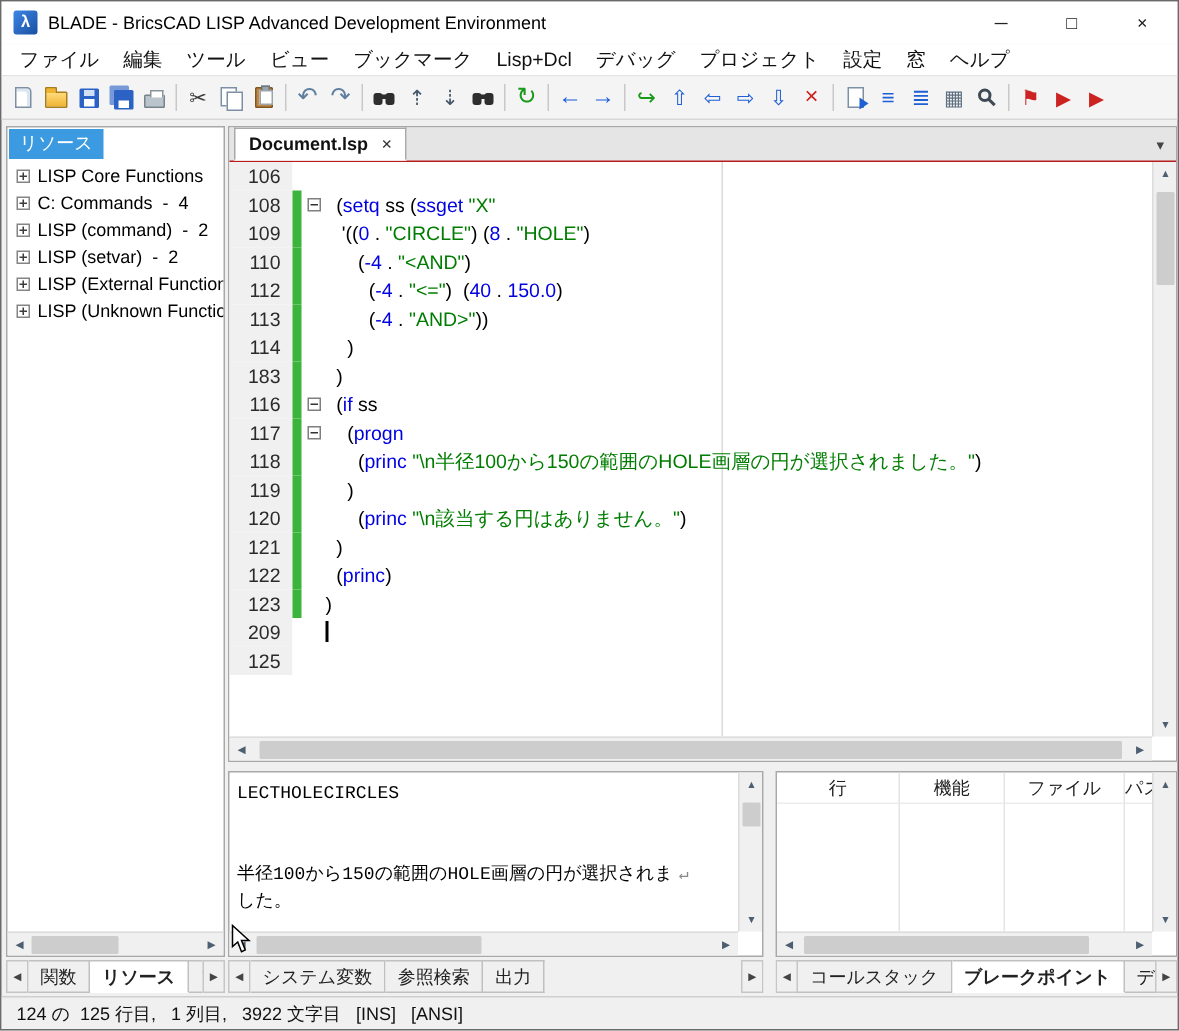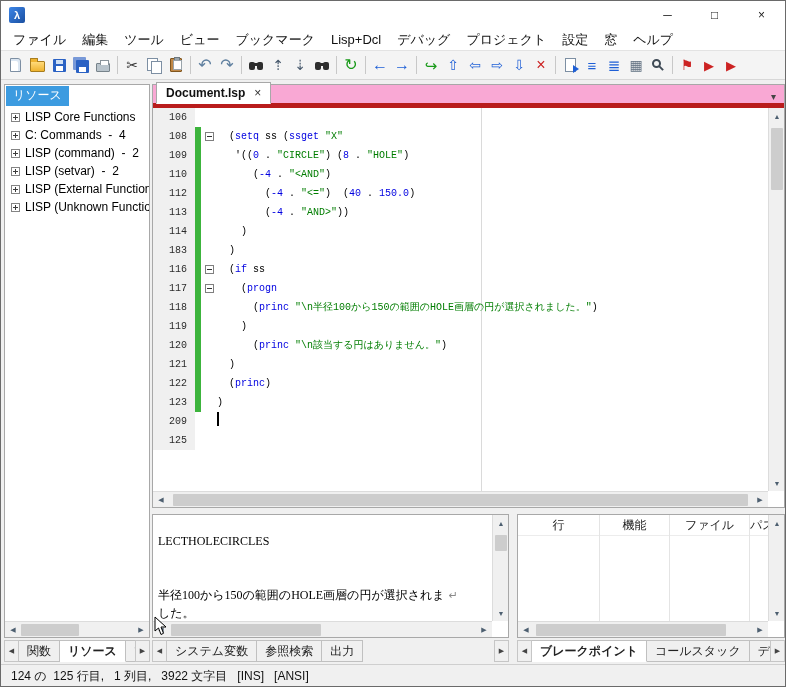--- a/index.html
+++ b/index.html
@@ -58,49 +58,49 @@
   .sidebar-hscroll{position:absolute;bottom:0;left:0;right:0;height:16px;background:#f0f0f0;border-top:1px solid #dcdcdc;display:flex;align-items:center}
 
   
   .sb-a{width:16px;height:16px;font-size:7px;color:#4d5f70;display:flex;align-items:center;justify-content:center;flex:0 0 auto}
   .sb-thumb-h{height:12px;background:#cdcdcd;border-radius:1px}
   .sb-thumb-v{width:12px;background:#cdcdcd;border-radius:1px;margin:4px auto 0}
   .spacer{flex:1}
 
   
   .editor-pane{position:absolute;left:151px;top:83px;width:633px;height:424px;background:#fff;border:1px solid #a8a8a8}
-  .tabbar{height:23px;background:#f9a8d4;border-bottom:5px solid #b91c1c;display:flex;align-items:flex-end;position:relative}
+  .tabbar{height:23px;background:#e5e5e5;border-bottom:1px solid #b91c1c;display:flex;align-items:flex-start;position:relative}
   .doc-tab{height:22px;background:#fff;border:1px solid #a8a8a8;border-bottom:1px solid #fff;margin-bottom:-1px;display:flex;align-items:center;padding:0 9px;margin-left:3px;font-size:12px;font-weight:bold;color:#111}
   .tab-close{margin-left:9px;font-weight:normal;font-size:12px;color:#333}
   .tab-dropdown{position:absolute;right:3px;top:4px;width:15px;height:15px;display:flex;align-items:center;justify-content:center;color:#444;font-size:10px}
   .editor-body{position:absolute;top:23px;left:0;right:16px;bottom:16px;overflow:hidden;background:#fff}
   .margin-guide{position:absolute;top:0;bottom:0;left:328px;width:1px;background:#dadada}
   .rows{position:relative}
-  .ed-row{display:flex;height:19px;line-height:19px;font-family:Liberation Mono, monospace;font-size:10px}
+  .ed-row{display:flex;height:19px;line-height:19px;font-family:Liberation Sans, sans-serif;font-size:13px}
   .ln{width:42px;text-align:right;padding-right:8px;background:#f0f0f0;color:#2b2b2b;flex:0 0 auto}
   .chg{width:6px;flex:0 0 auto;background:#fff}
   .chg.on{background:var(--changed,#3cb43c)}
   .fold{width:16px;flex:0 0 auto;position:relative}
   .fold-box{display:block;width:9px;height:9px;border:1px solid #7f7f7f;background:#fff;margin:5px auto 0;position:relative}
   .fold-box::before{content:"";position:absolute;left:1px;right:1px;top:3px;height:1px;background:#333}
   .code-text{white-space:pre;flex:1 1 auto}
   .tk-p{color:#000}
   .tk-k{color:var(--keyword,#0000e0)}
   .tk-n{color:var(--number,#0000e0)}
   .tk-s{color:var(--string,#007d00)}
   .caret{display:inline-block;width:2px;height:14px;background:#000;vertical-align:-2px}
   .editor-vscroll{position:absolute;right:0;top:23px;bottom:16px;width:16px;background:#f0f0f0;border-left:1px solid #dcdcdc;display:flex;flex-direction:column}
   .editor-vscroll .sb-thumb-v{height:62px}
   .sb-bottom{margin-top:auto}
   .editor-hscroll{position:absolute;left:0;right:16px;bottom:0;height:16px;background:#f0f0f0;border-top:1px solid #dcdcdc;display:flex;align-items:center}
   .editor-hscroll .sb-thumb-h{flex:1;margin:0 4px}
 
   
   .console{position:absolute;left:151px;top:513px;width:357px;height:124px;background:#fff;border:1px solid #a8a8a8}
-  .console-body{position:absolute;top:0;left:0;right:16px;bottom:16px;overflow:hidden;padding:17px 5px;font-family:Liberation Serif, serif;font-size:12px;line-height:18px;color:#000}
+  .console-body{position:absolute;top:0;left:0;right:16px;bottom:16px;overflow:hidden;padding:5px 5px;font-family:Liberation Mono, monospace;font-size:12px;line-height:18px;color:#000}
   .con-line{white-space:pre;height:18px}
   .wrap-mark{color:#8a8a8a;margin-left:4px;font-size:11px}
   .panel-vscroll{position:absolute;right:0;top:0;bottom:16px;width:16px;background:#f0f0f0;border-left:1px solid #dcdcdc;display:flex;flex-direction:column}
   .panel-vscroll .sb-thumb-v{height:16px}
   .panel-hscroll{position:absolute;left:0;right:16px;bottom:0;height:16px;background:#f0f0f0;border-top:1px solid #dcdcdc;display:flex;align-items:center}
   .console-hscroll .sb-thumb-h{width:150px;flex:0 0 auto;margin-left:2px}
   .bp-hscroll .sb-thumb-h{width:190px;flex:0 0 auto;margin-left:2px}
 
   
   .bp-panel{position:absolute;left:516px;top:513px;width:268px;height:124px;background:#fff;border:1px solid #a8a8a8}
@@ -125,20 +125,21 @@
 
   .mouse-cursor{position:absolute;left:153px;top:615px;z-index:9}
 </style>
 </head>
 <body>
 
 <div class="window">
 
   <div class="titlebar">
     <div class="app-icon">λ</div>
+    <span class="title-text">BLADE - BricsCAD LISP Advanced Development Environment</span>
     <div class="win-controls">
       <div class="win-btn">─</div>
       <div class="win-btn">□</div>
       <div class="win-btn">×</div>
     </div>
   </div>
 
   <div class="menubar">
       <span class="menu-item">ファイル</span>
       <span class="menu-item">編集</span>
@@ -476,22 +477,22 @@
       <div class="tabs-inner">
         <div class="ptab">システム変数</div>
         <div class="ptab">参照検索</div>
         <div class="ptab">出力</div>
       </div>
       <div class="tab-scroll">▶</div>
     </div>
   <div class="tabs-row" id="tabs-right">
       <div class="tab-scroll">◀</div>
       <div class="tabs-inner">
+        <div class="ptab">コールスタック</div>
         <div class="ptab active">ブレークポイント</div>
-        <div class="ptab">コールスタック</div>
         <div class="ptab">デバッグファイル</div>
       </div>
       <div class="tab-scroll">▶</div>
     </div>
 
   <div class="statusbar">
     <span>124 の  125 行目,   1 列目,   3922 文字目   [INS]   [ANSI]</span>
   </div>
 
   <svg class="mouse-cursor" width="14" height="20" viewBox="0 0 14 20">

